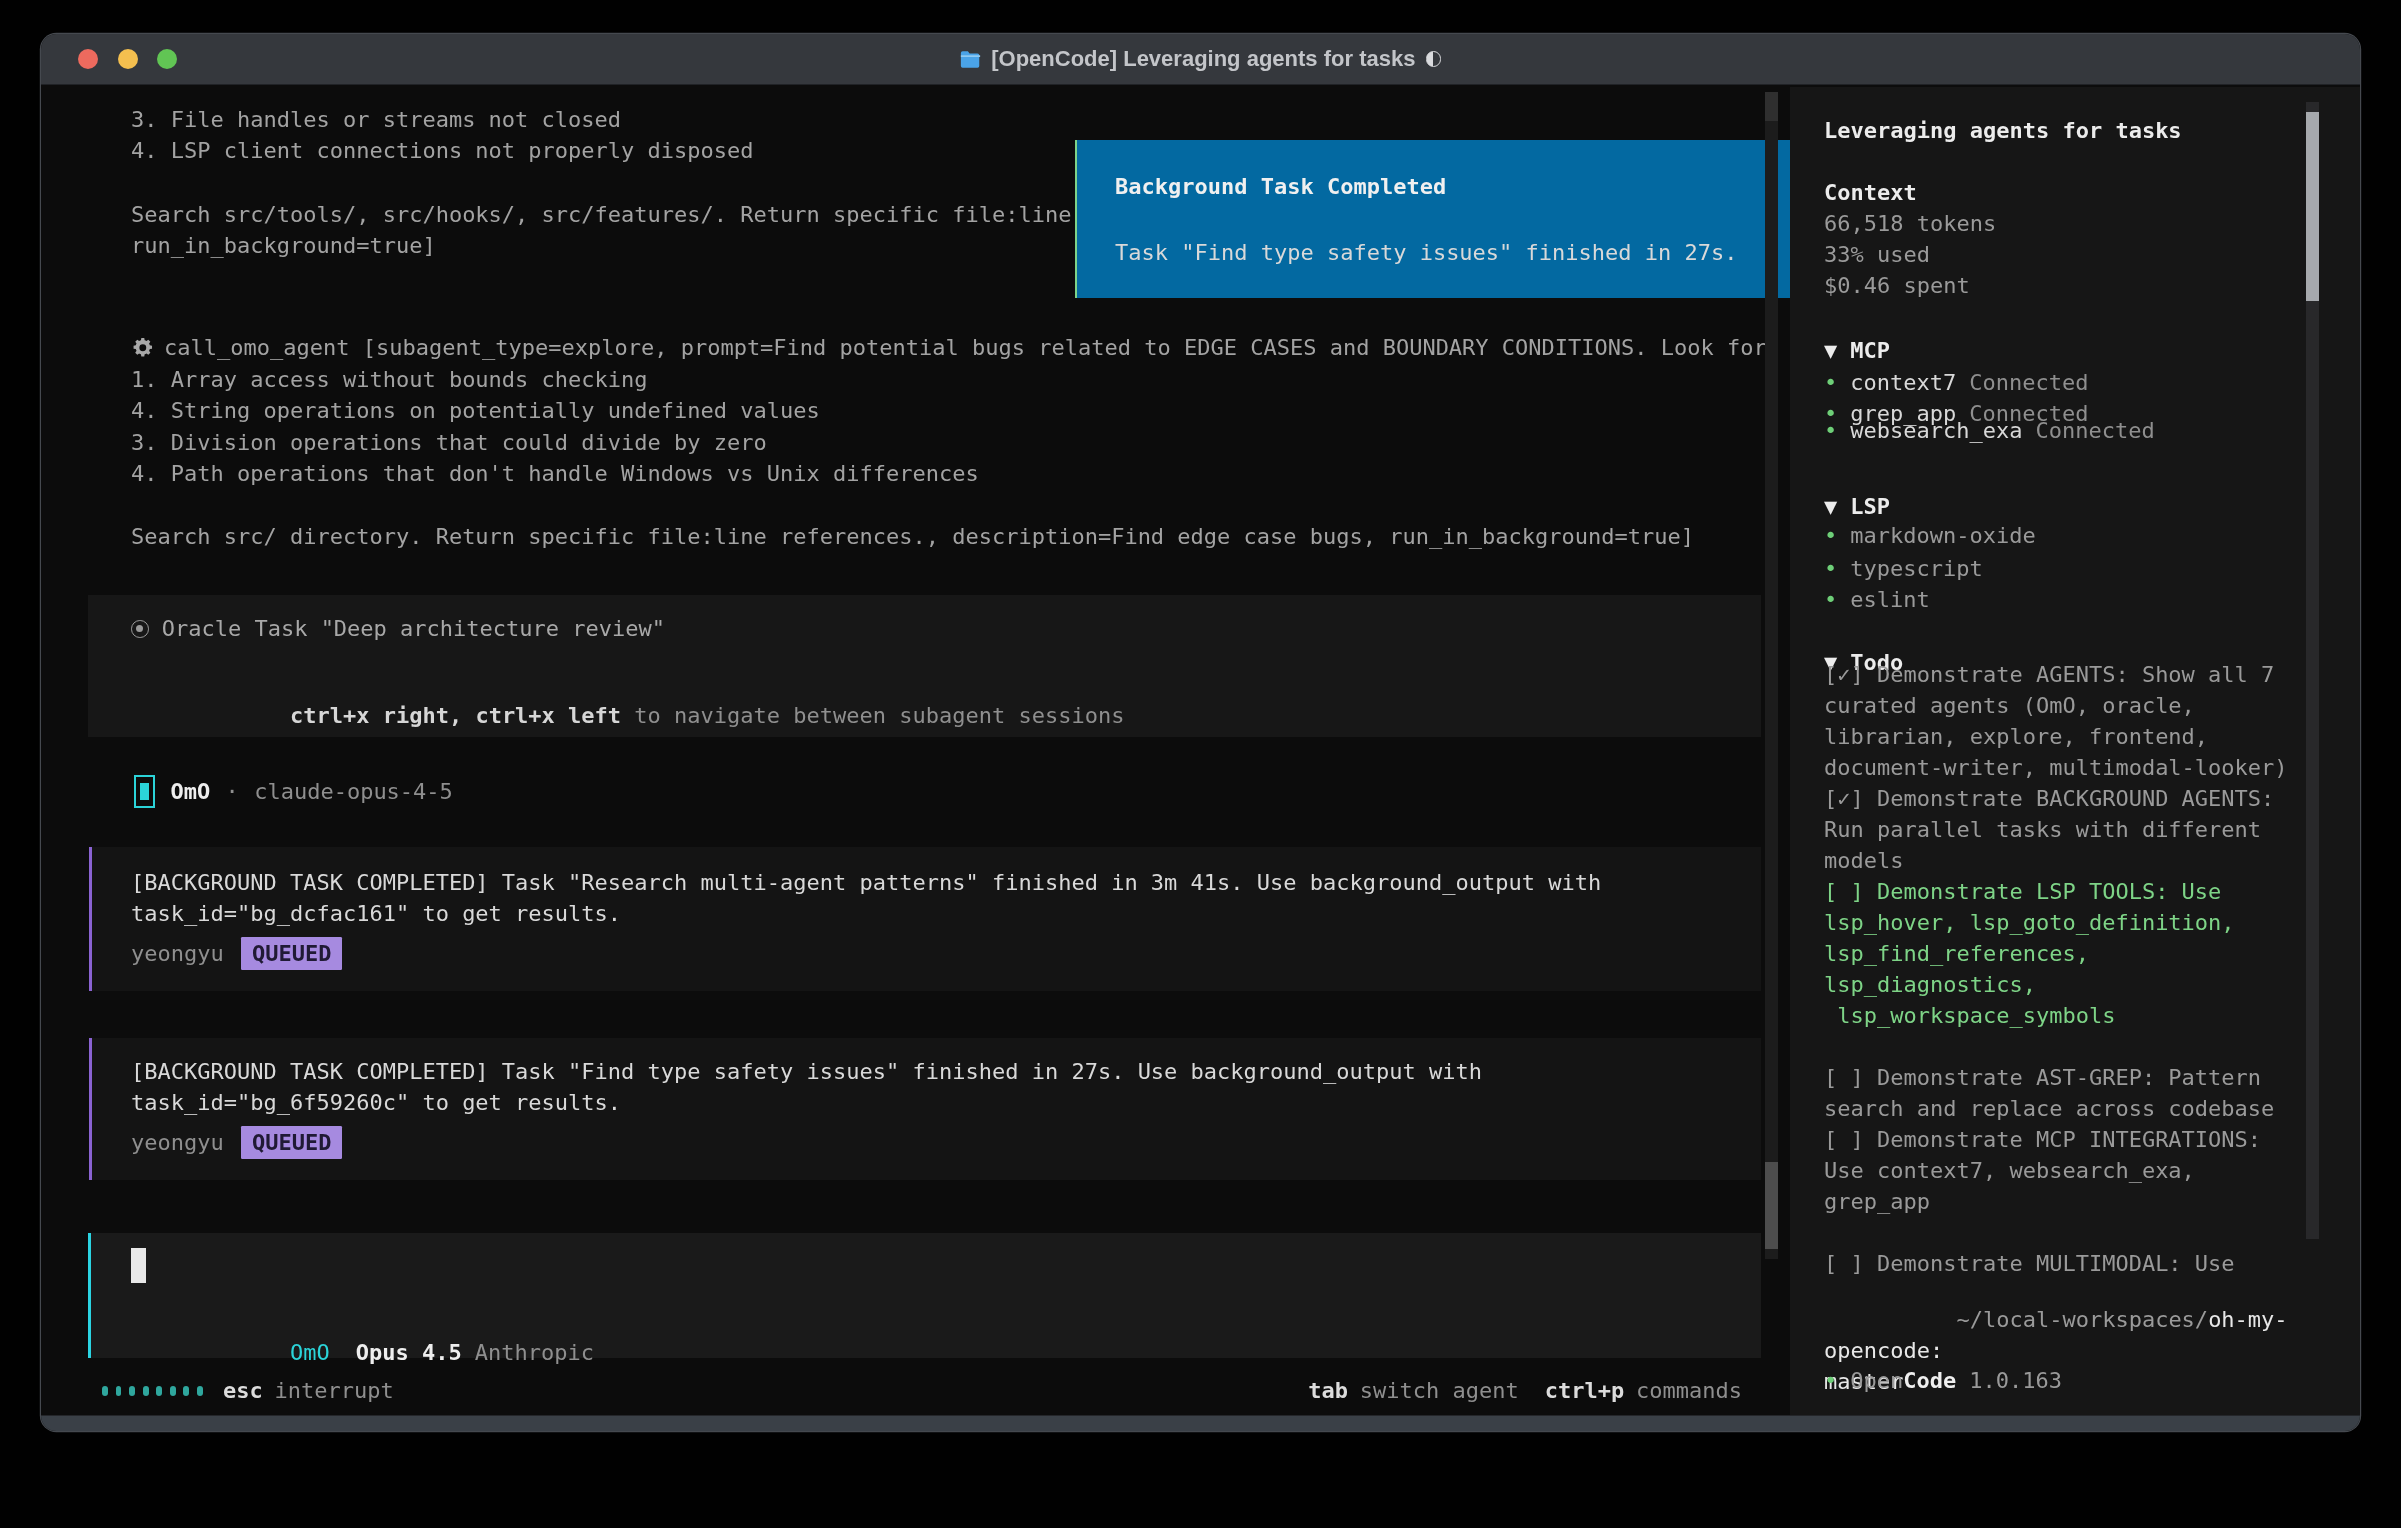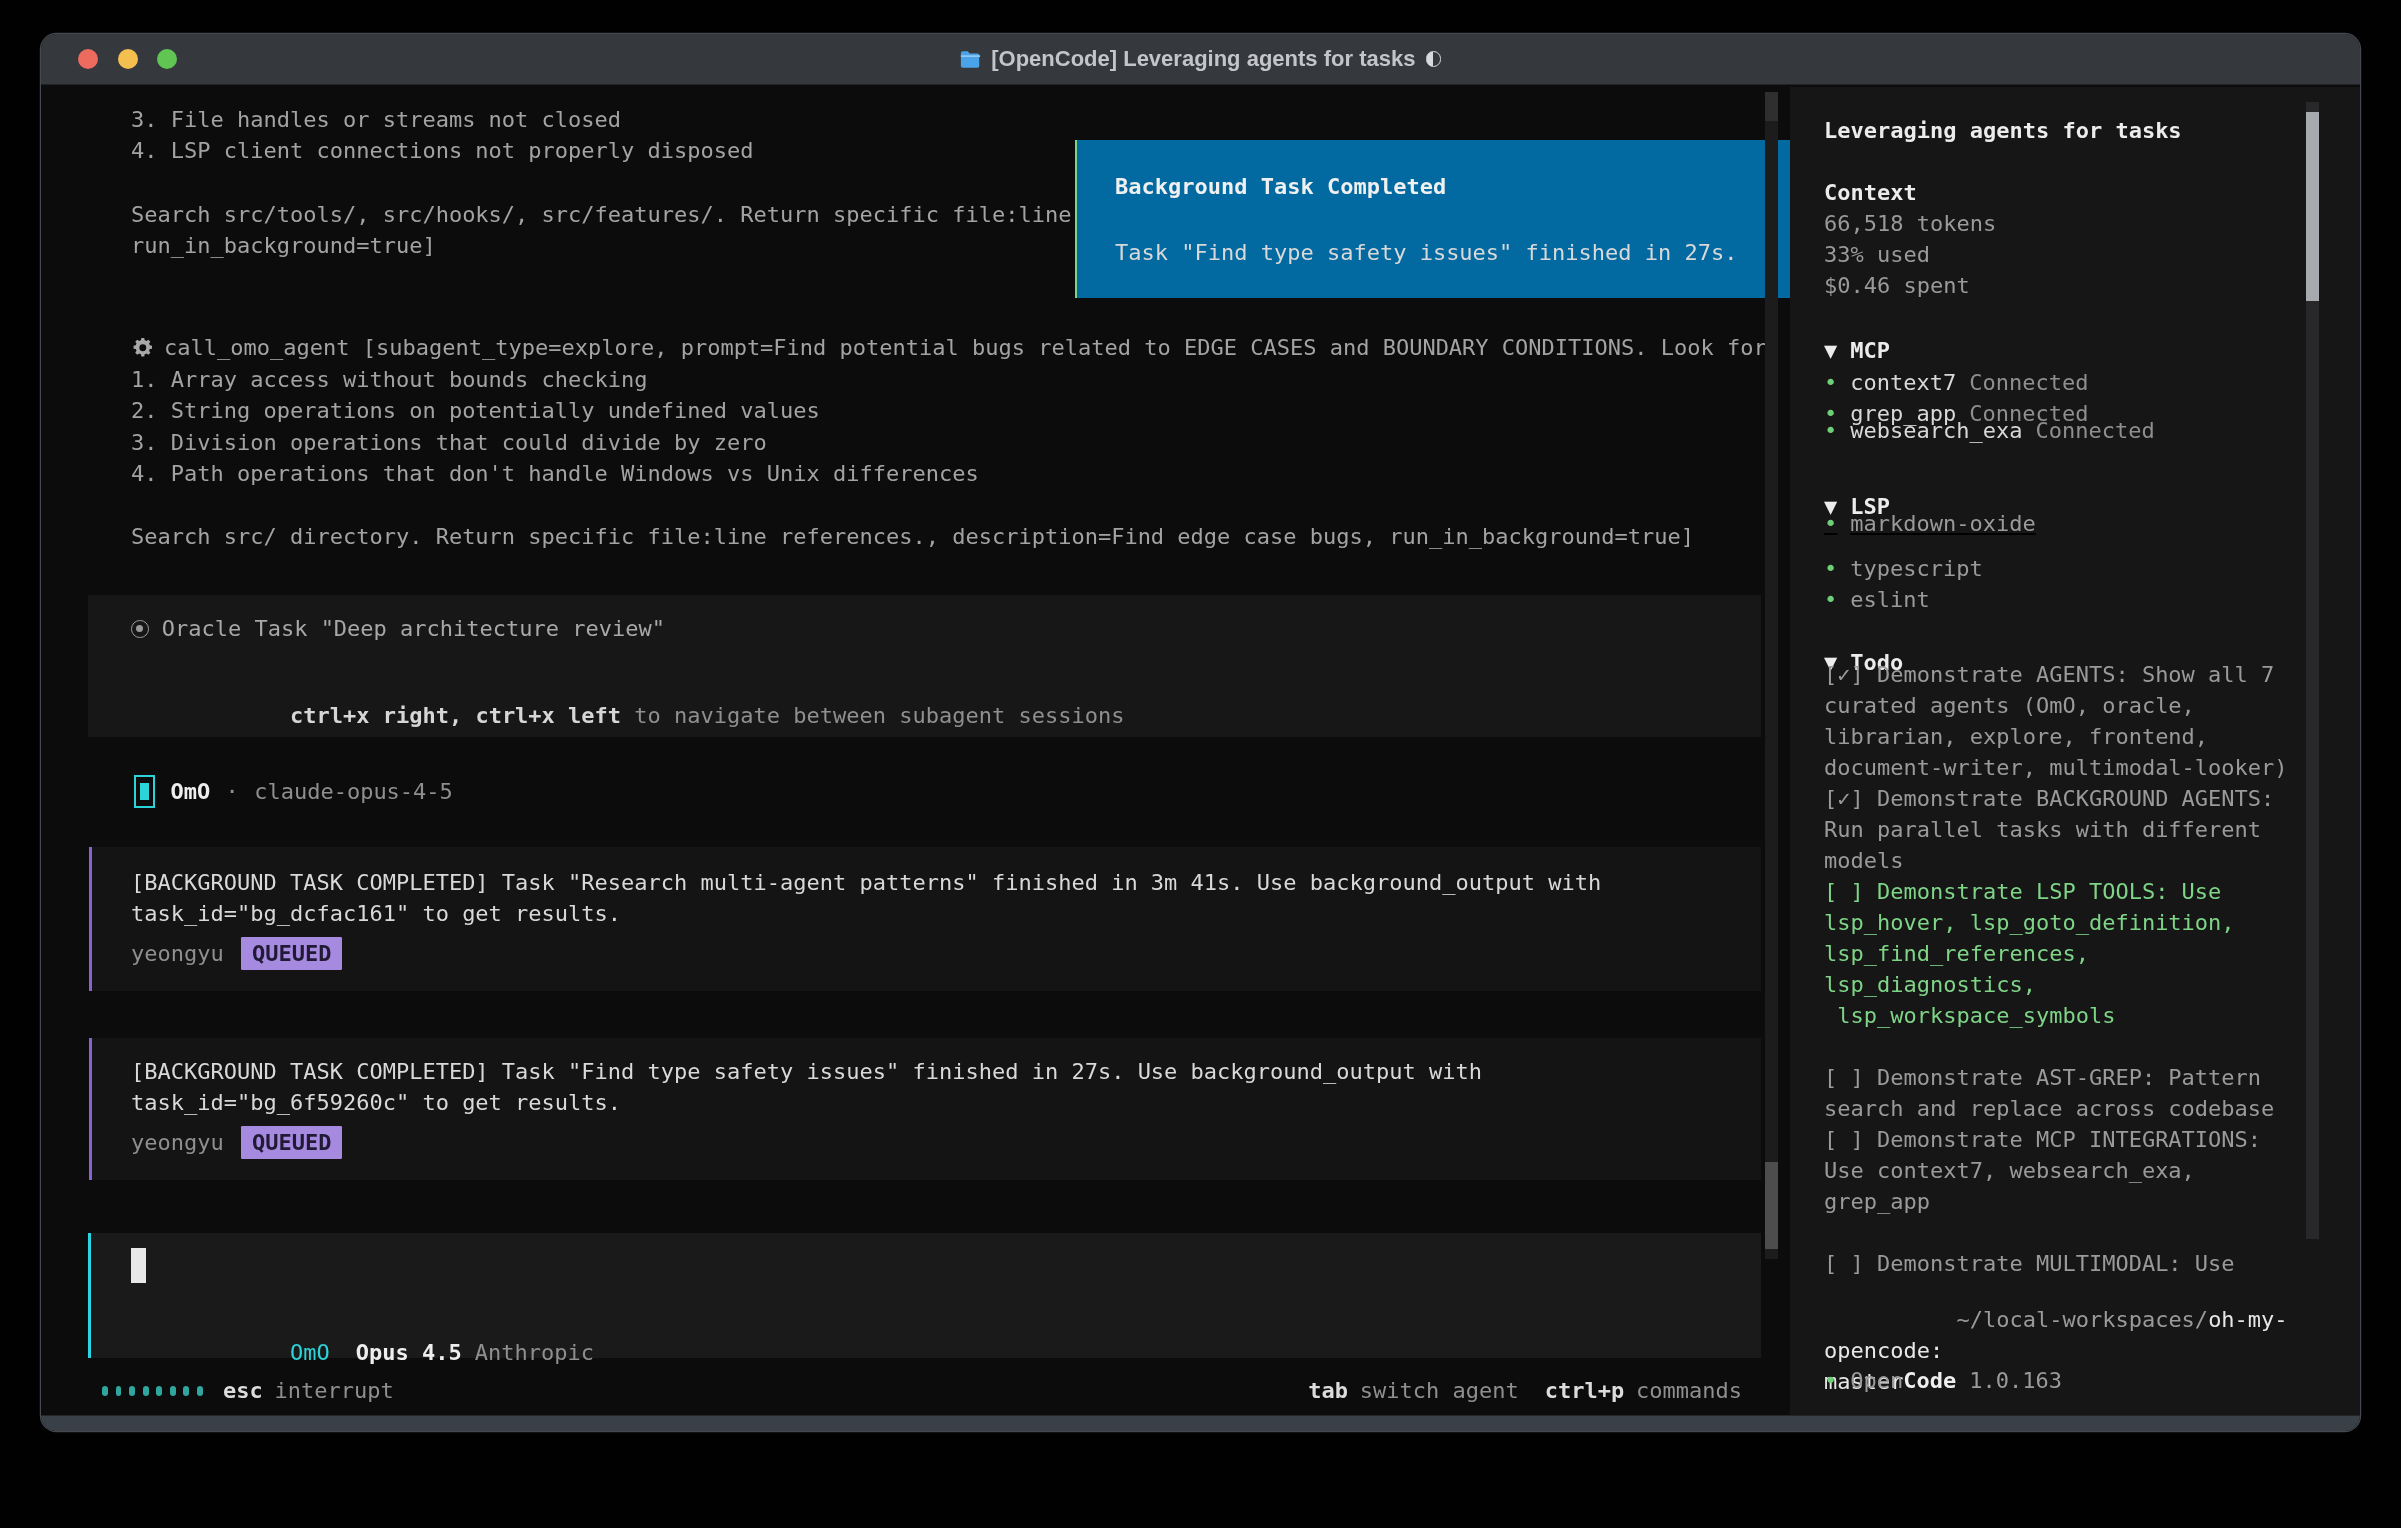--- a/index.html
+++ b/index.html
@@ -145,21 +145,21 @@
           <div class="nbody">Task "Find type safety issues" finished in 27s.</div>
         </div>
 
         <div class="line gearline" style="left:90px; top:245px;">
           <svg width="23.6" height="23.6" viewBox="0 0 24 24">
             <path fill="#a8a8a8" d="M13.5 2h-3l-.4 2.3a8 8 0 0 0-1.8.74L6.4 3.7 4.3 5.8l1.34 1.9a8 8 0 0 0-.74 1.8L2.6 9.9v3l2.3.4c.18.64.43 1.24.74 1.8L4.3 17l2.1 2.1 1.9-1.34c.56.31 1.16.56 1.8.74l.4 2.3h3l.4-2.3a8 8 0 0 0 1.8-.74l1.9 1.34 2.1-2.1-1.34-1.9c.31-.56.56-1.16.74-1.8l2.3-.4v-3l-2.3-.4a8 8 0 0 0-.74-1.8l1.34-1.9-2.1-2.1-1.9 1.34a8 8 0 0 0-1.8-.74L13.5 2zm-1.5 6.5A3.5 3.5 0 1 1 8.5 12 3.5 3.5 0 0 1 12 8.5z"></path>
           </svg>
           <span>call_omo_agent [subagent_type=explore, prompt=Find potential bugs related to EDGE CASES and BOUNDARY CONDITIONS. Look for</span>
         </div>
         <div class="line" style="left:90px; top:277px;">1. Array access without bounds checking</div>
-        <div class="line" style="left:90px; top:308px;">2. String operations on potentially undefined values</div>
+        <div class="line" style="left:90px; top:308px;">4. String operations on potentially undefined values</div>
         <div class="line" style="left:90px; top:340px;">3. Division operations that could divide by zero</div>
         <div class="line" style="left:90px; top:371px;">4. Path operations that don't handle Windows vs Unix differences</div>
         <div class="line" style="left:90px; top:434px;">Search src/ directory. Return specific file:line references., description=Find edge case bugs, run_in_background=true]</div>
 
         <div class="oracle">
           <div class="otitle">
             <span class="fisheye"><i></i></span>
             <span>Oracle Task "Deep architecture review"</span>
           </div>
           <div class="ohint">
@@ -236,21 +236,21 @@
         <div class="sline sv" style="top:121px;">66,518 tokens</div>
         <div class="sline sv" style="top:152px;">33% used</div>
         <div class="sline sv" style="top:183px;">$0.46 spent</div>
 
         <div class="sline" style="top:248px;"><span class="tri">▼</span><span class="sh">MCP</span></div>
         <div class="sline" style="top:280px;"><span class="bullet">•</span><span class="mname">context7</span><span class="mstatus">Connected</span></div>
         <div class="sline" style="top:311px;"><span class="bullet">•</span><span class="mname">grep_app</span><span class="mstatus">Connected</span></div>
         <div class="sline" style="top:328px;"><span class="bullet">•</span><span class="mname">websearch_exa</span><span class="mstatus">Connected</span></div>
 
         <div class="sline" style="top:404px;"><span class="tri">▼</span><span class="sh">LSP</span></div>
-        <div class="sline" style="top:421px;text-decoration:underline;"><span class="bullet">•</span><span class="sv">markdown-oxide</span></div>
+        <div class="sline" style="top:433px;"><span class="bullet">•</span><span class="sv">markdown-oxide</span></div>
         <div class="sline" style="top:466px;"><span class="bullet">•</span><span class="sv">typescript</span></div>
         <div class="sline" style="top:497px;"><span class="bullet">•</span><span class="sv">eslint</span></div>
 
         <div class="sline" style="top:560px;"><span class="tri">▼</span><span class="sh">Todo</span></div>
         <div class="todo">
           <div class="todo-item done">[✓] Demonstrate AGENTS: Show all 7
 curated agents (OmO, oracle,
 librarian, explore, frontend,
 document-writer, multimodal-looker)</div>
           <div class="todo-item done">[✓] Demonstrate BACKGROUND AGENTS:

